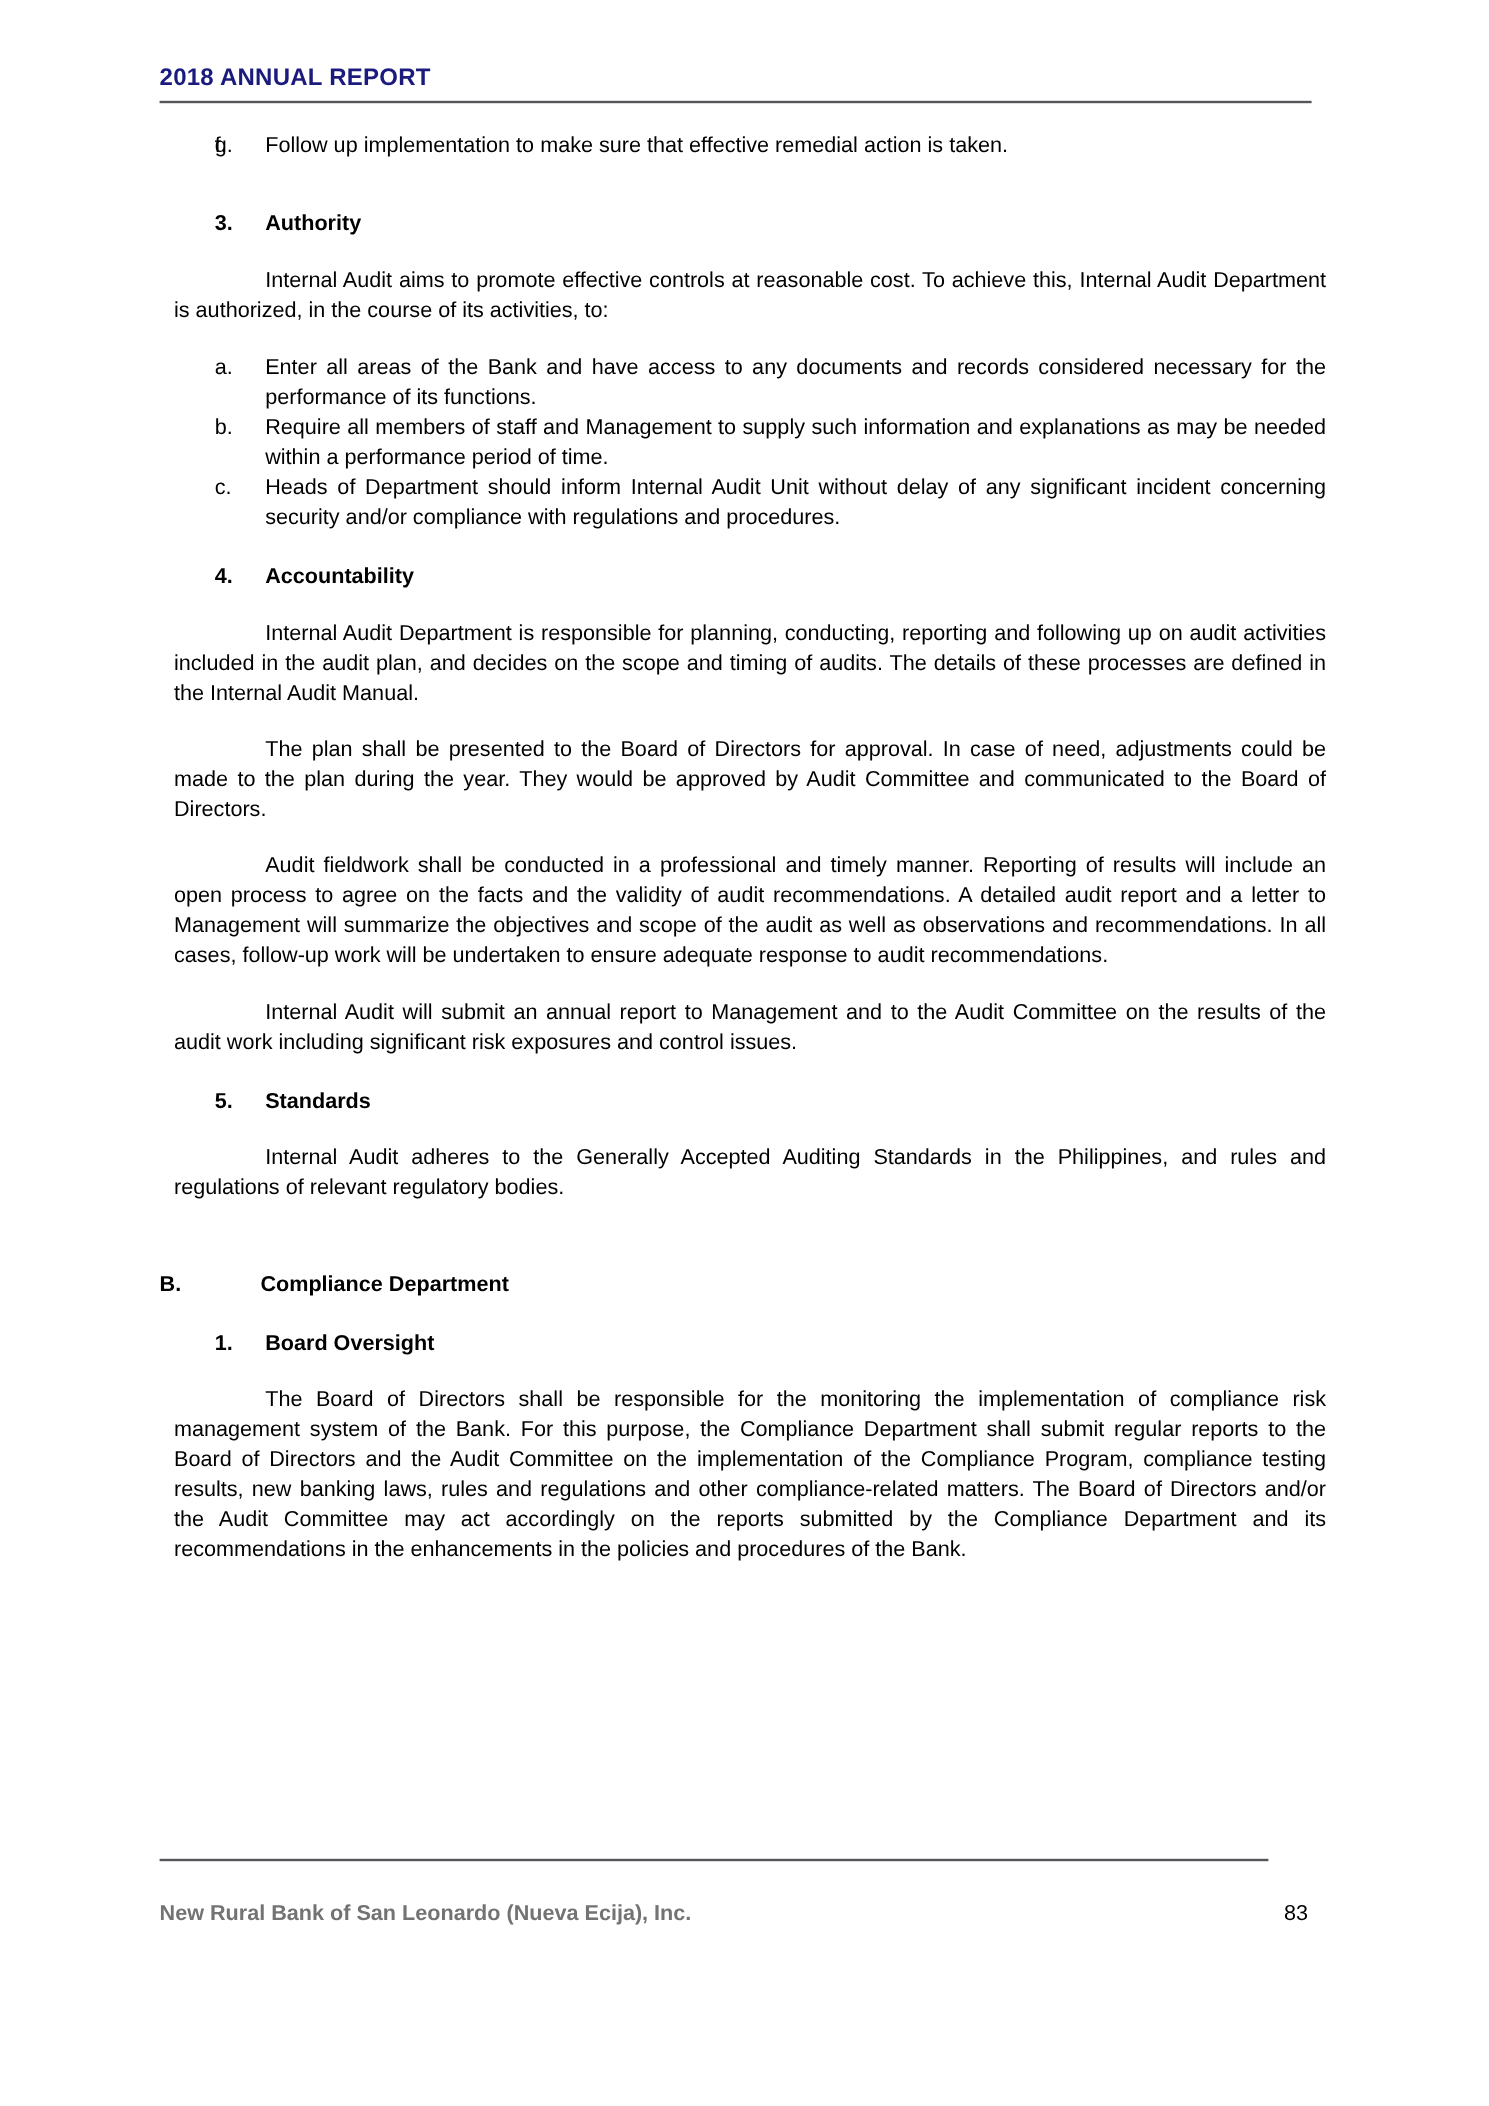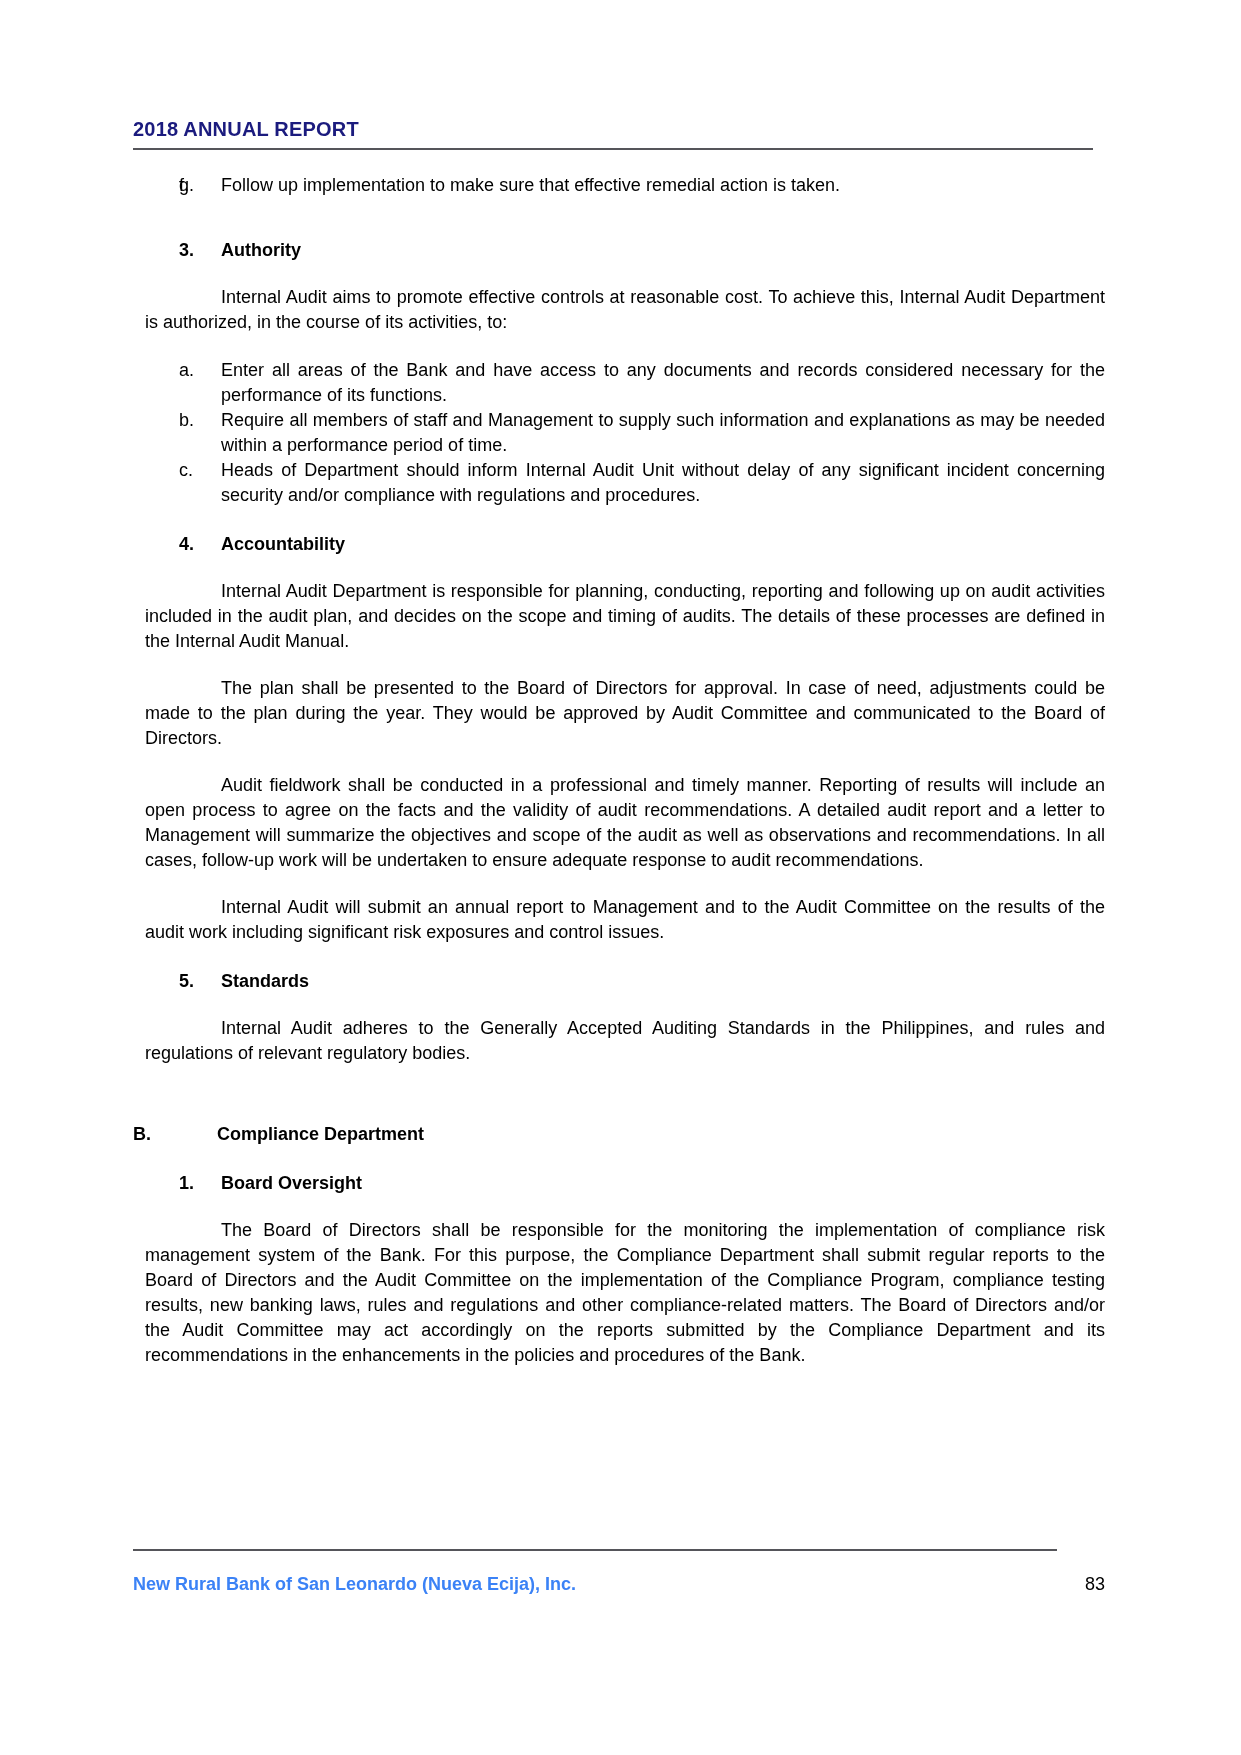--- a/index.html
+++ b/index.html
@@ -20,21 +20,21 @@
     box-sizing: border-box;
   }
   .content {
     position: absolute;
     left: 133px;
     top: 0;
     width: 972px;
   }
   
   .doc-title {
-    padding-top: 116px;
+    padding-top: 52px;
     font-size: 20px;
     line-height: 26px;
     font-weight: 700;
     color: #1b1b7e;
     letter-spacing: 0.2px;
   }
   .header-rule {
     border: none;
     border-top: 2px solid #55555a;
     margin: 6px 0 0 0;
@@ -89,26 +89,28 @@
     position: absolute;
     left: 133px;
     top: 1572px;
     width: 972px;
     display: flex;
     justify-content: space-between;
     align-items: baseline;
   }
   .bank-name {
     font-weight: 700;
-    color: #3b82f6;
+    color: #737373;
     font-size: 18px;
+    margin-top: 10px;
   }
   .page-number {
     color: #000000;
     font-size: 18px;
+    margin-right: 15px;
   }
 </style>
 </head>
 <body>
 
 <div class="page">
   <div class="content">
 
     <div class="doc-title">2018 ANNUAL REPORT</div>
     <hr class="header-rule">

